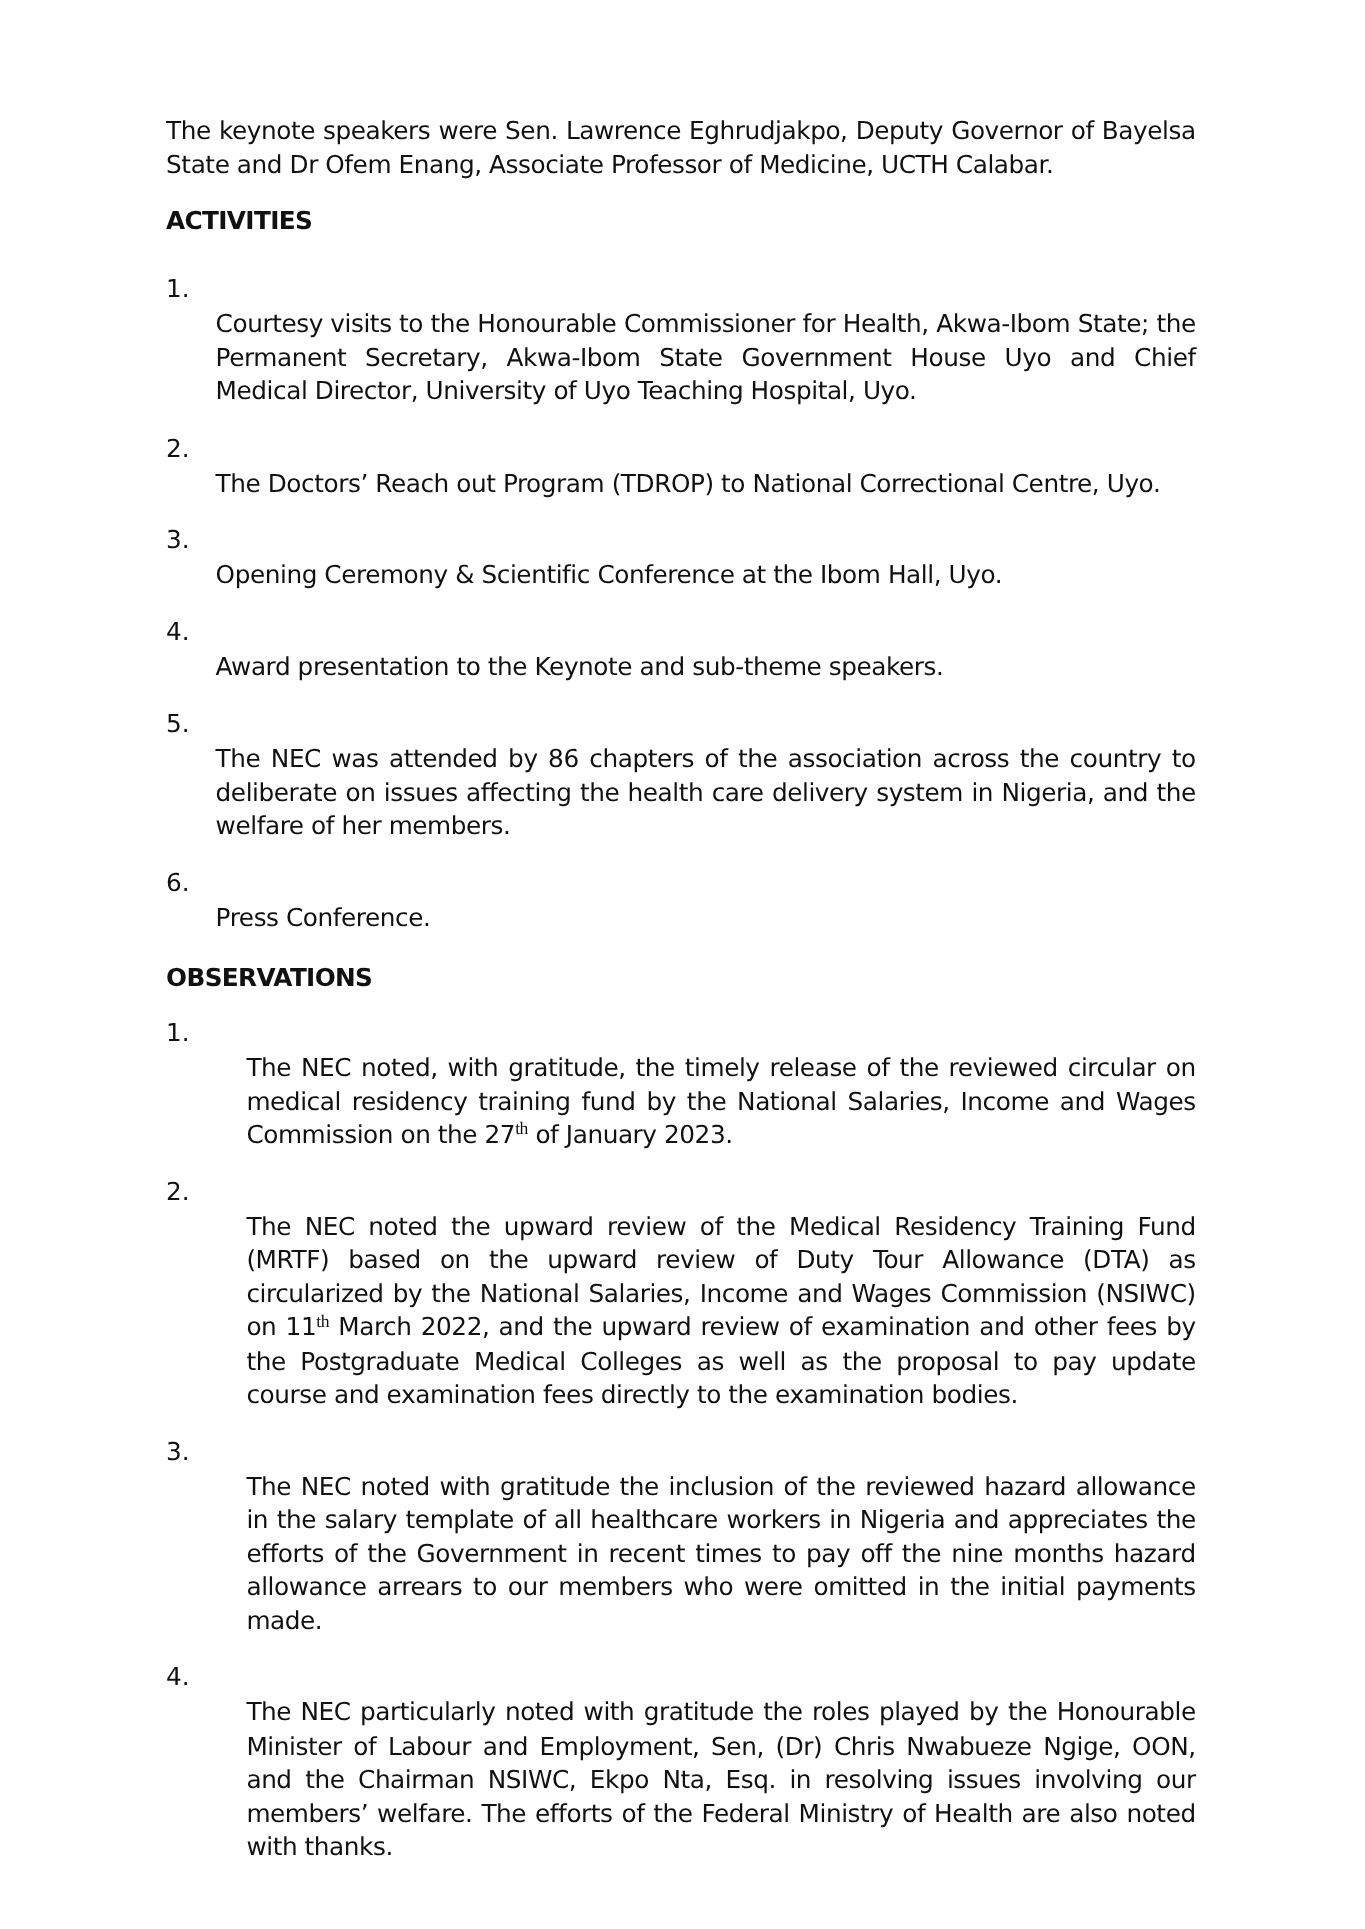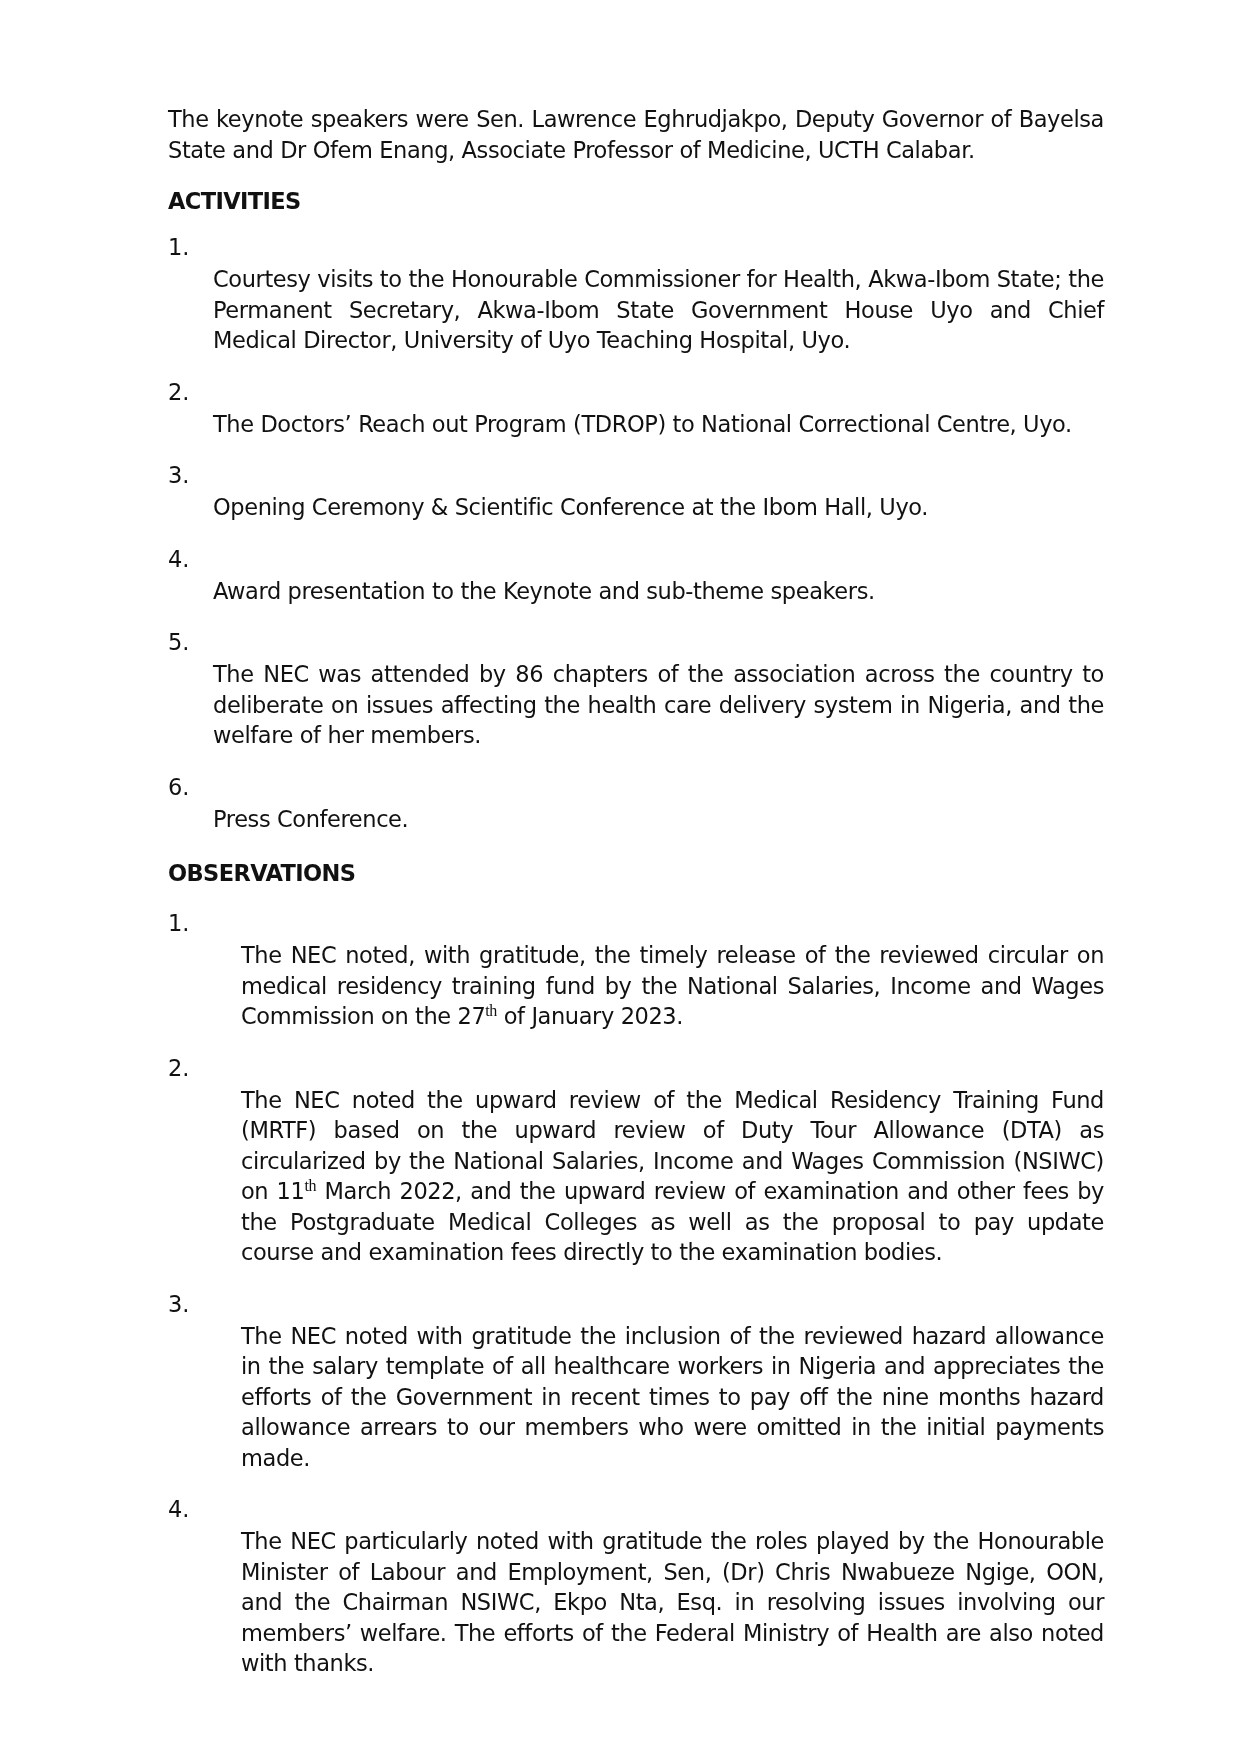--- a/index.html
+++ b/index.html
@@ -1,30 +1,30 @@
 <!DOCTYPE html>
 <html><head>
 <meta charset="utf-8">
 <style>
   html, body { margin: 0; padding: 0; background: #ffffff; }
   body {
     width: 1241px; height: 1754px; position: relative; overflow: hidden;
     font-family: "DejaVu Sans", sans-serif; color: #111111;
   }
   .page {
-    position: absolute; left: 168px; top: 104px; width: 936px;
+    position: absolute; left: 151px; top: 104px; width: 936px;
     font-size: 22.5px; line-height: 30.5px;
   }
   p { margin: 0; text-align: justify; letter-spacing: -0.4px; }
   .para { margin-bottom: 21px; }
   h2 {
     margin: 0; font-size: 22.5px; font-weight: bold; letter-spacing: -0.6px;
     line-height: 30px;
   }
-  .h-activities { margin-top: 20px; margin-bottom: 16px; }
+  .h-activities { margin-top: 20px; margin-bottom: 32px; }
   .h-observations { margin-top: 24px; margin-bottom: 20px; }
   ol { list-style: none; margin: 0; padding: 0; }
   li { display: flex; margin-bottom: 21px; }
   .num { flex: 0 0 auto; }
   .act .num { width: 45px; }
   .obs .num { width: 73px; }
   .txt { flex: 1 1 auto; text-align: justify; letter-spacing: -0.4px; margin-top: 32px; }
   sup { font-size: 16px; line-height: 0; vertical-align: 8px; font-family: Liberation Serif, serif; }
 </style>
 </head>

